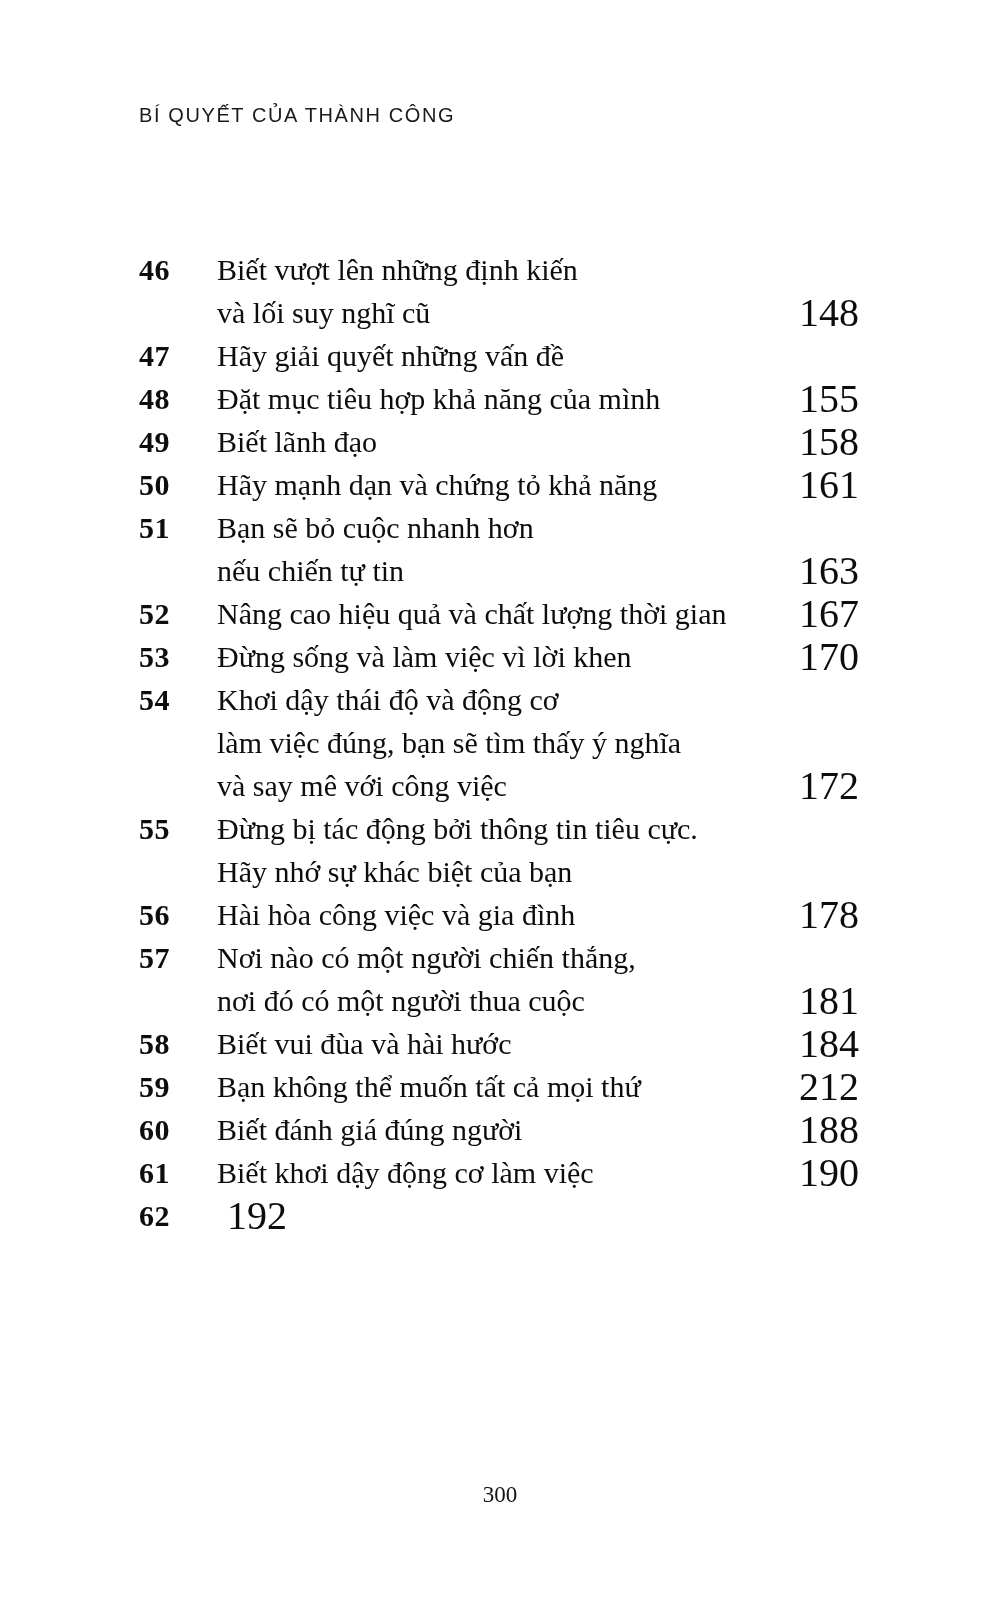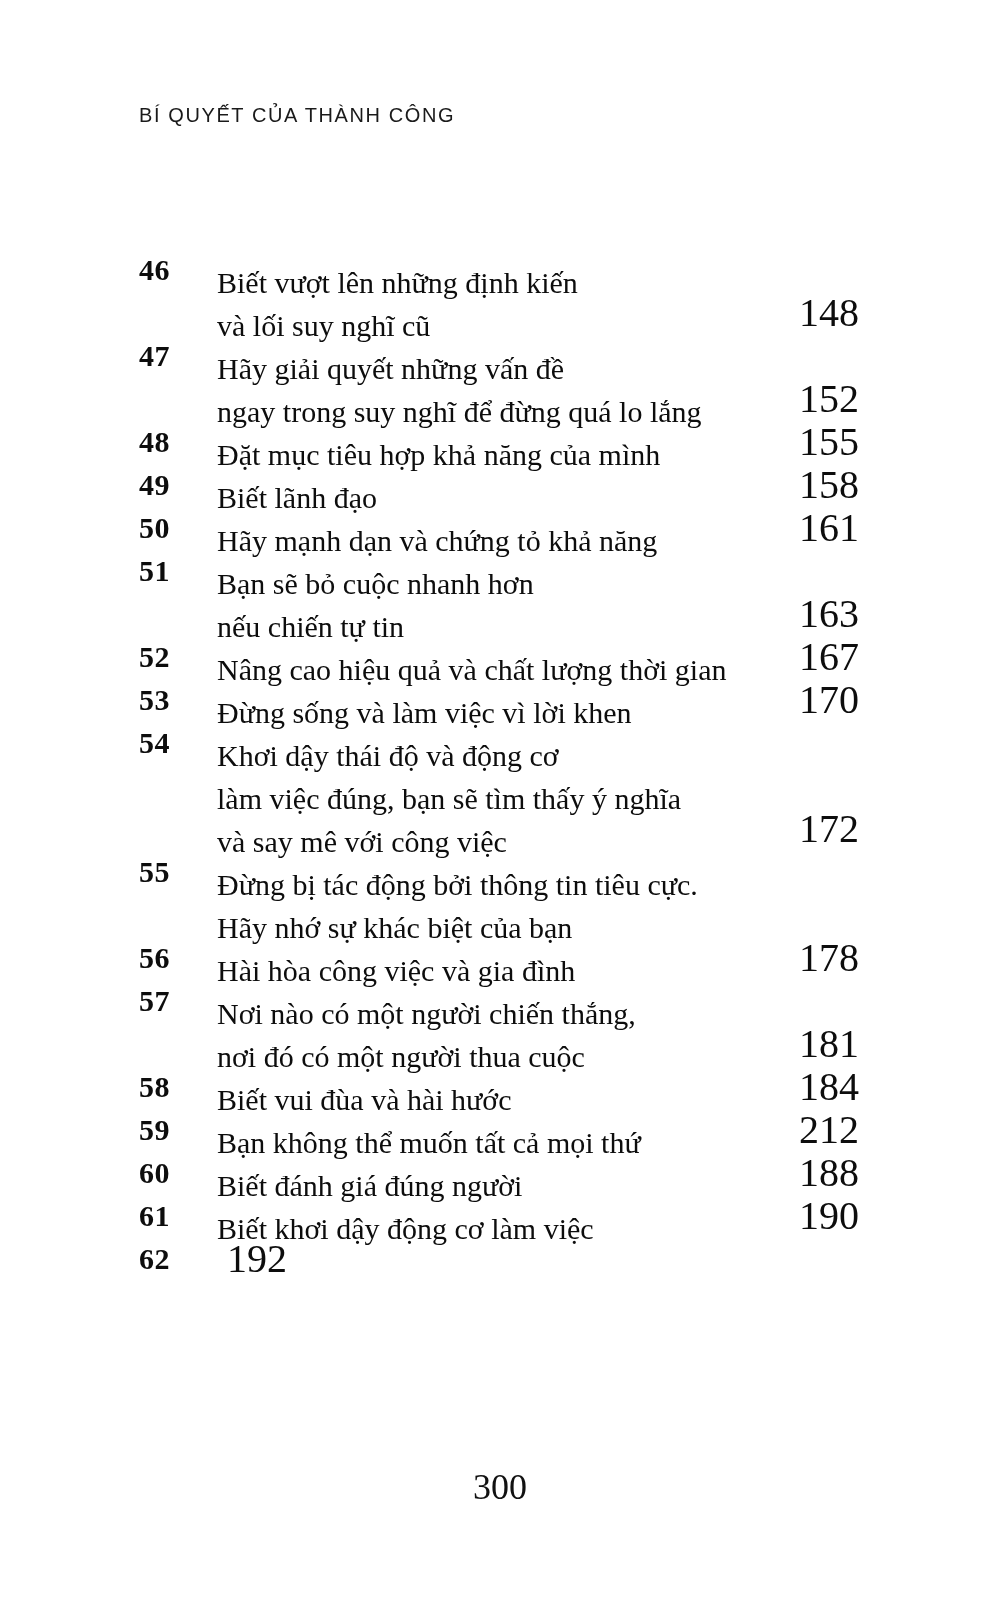--- a/index.html
+++ b/index.html
@@ -37,21 +37,21 @@
     top: 248px;
     left: 139px;
     width: 720px;
   }
   .entry {
     display: block;
     margin-bottom: 0;
   }
   .line {
     display: flex;
-    align-items: flex-start;
+    align-items: flex-end;
     height: 43px;
   }
   .num {
     width: 78px;
     flex: 0 0 78px;
     font-weight: bold;
     font-size: 30px;
     line-height: 43px;
     letter-spacing: 0.5px;
   }
@@ -71,21 +71,21 @@
   }
   .pg.empty {
     color: transparent;
   }
   .folio {
     position: absolute;
     bottom: 116px;
     left: 0;
     width: 1000px;
     text-align: center;
-    font-size: 36px;
+    font-size: 23px;
     color: #111;
   }
 </style>
 </head>
 <body>
 
 <div class="page">
 
   <div class="running-head">BÍ QUYẾT CỦA THÀNH CÔNG</div>
 
@@ -101,25 +101,20 @@
           <span class="txt">và lối suy nghĩ cũ</span>
           <span class="pg">148</span>
         </div>
       </div>
       <div class="entry">
         <div class="line">
           <span class="num">47</span>
           <span class="txt">Hãy giải quyết những vấn đề</span>
           <span class="pg empty"></span>
         </div>
-        <div class="line">
-          <span class="num"></span>
-          <span class="txt">ngay trong suy nghĩ để đừng quá lo lắng</span>
-          <span class="pg">152</span>
-        </div>
       </div>
       <div class="entry">
         <div class="line">
           <span class="num">48</span>
           <span class="txt">Đặt mục tiêu hợp khả năng của mình</span>
           <span class="pg">155</span>
         </div>
       </div>
       <div class="entry">
         <div class="line">

